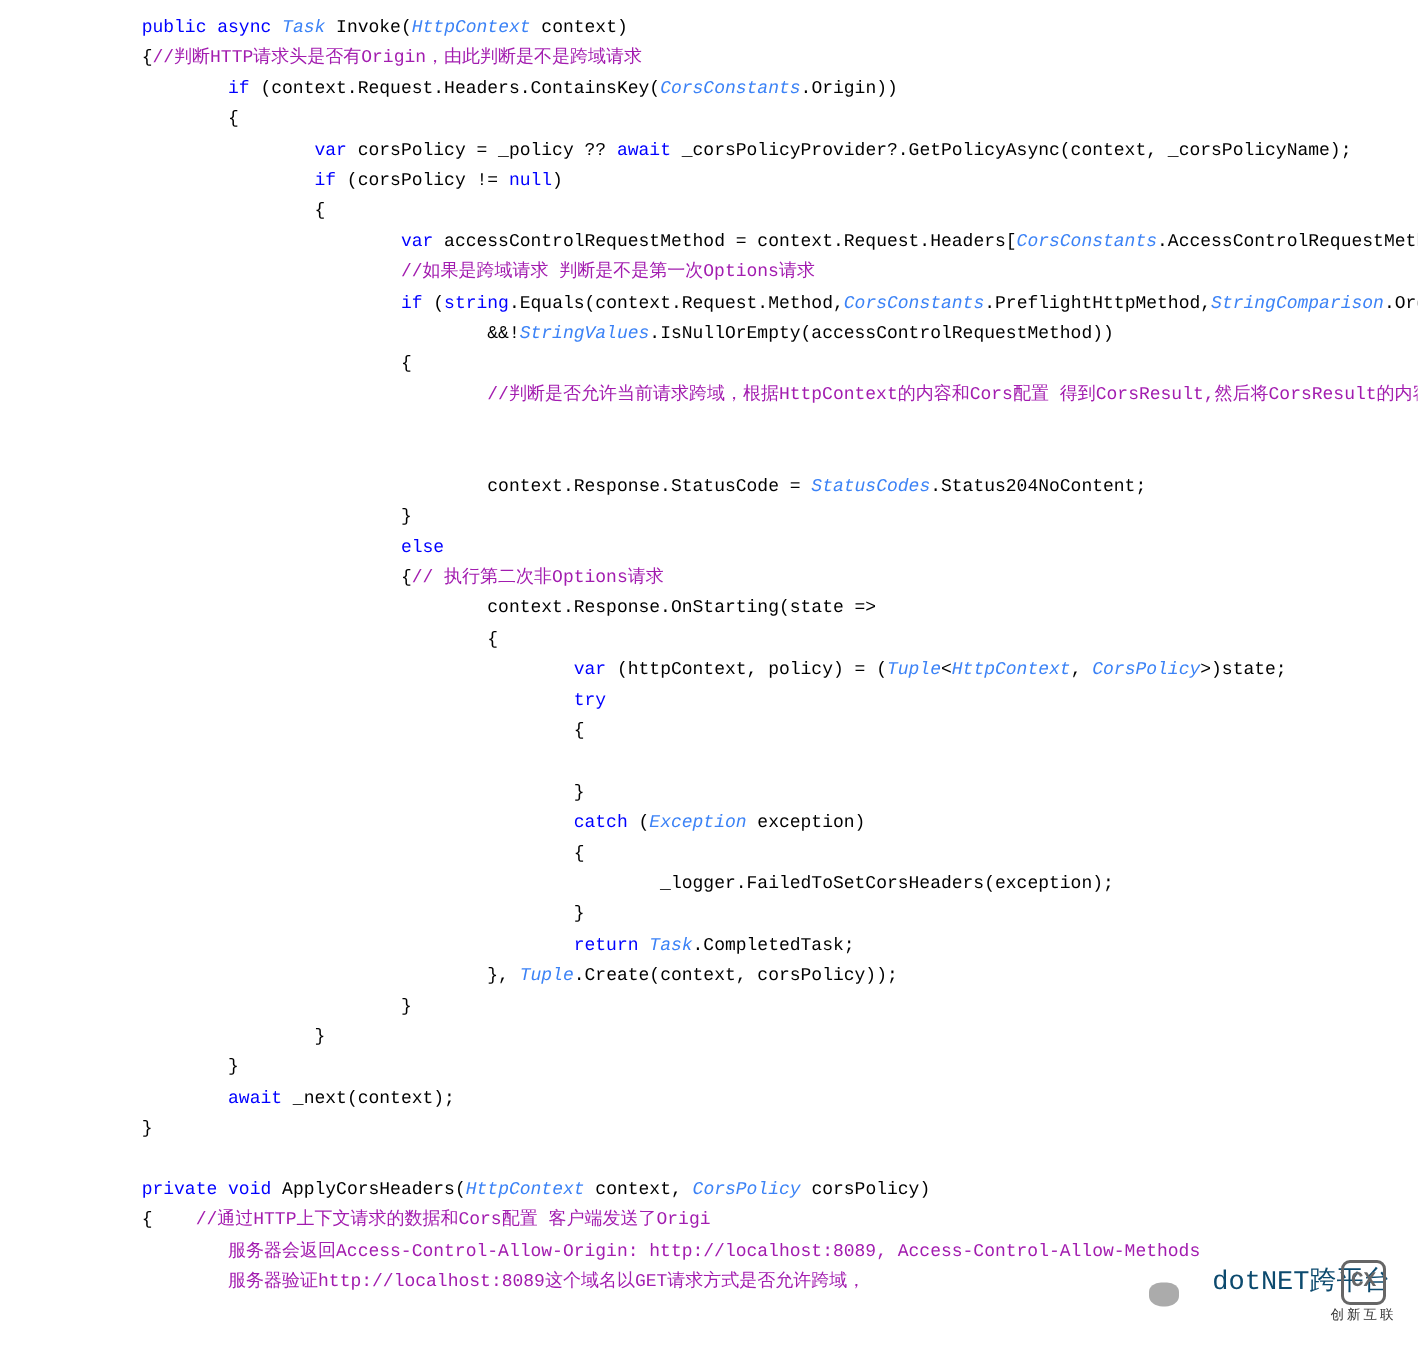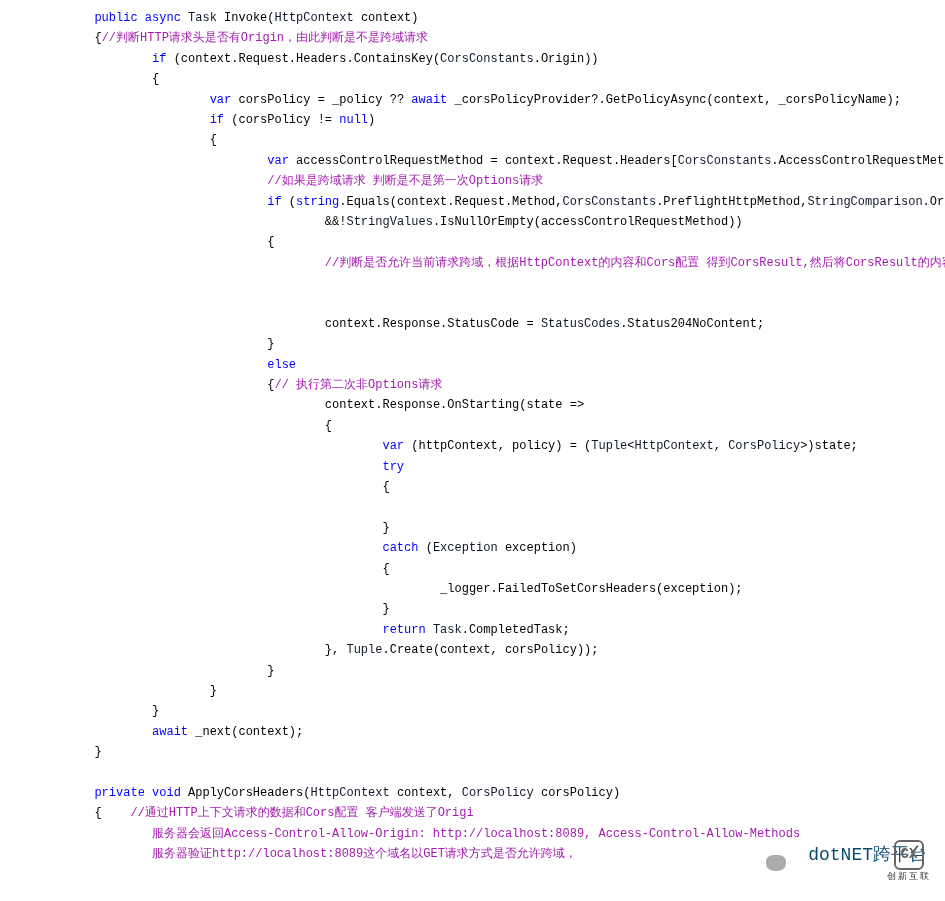--- a/index.html
+++ b/index.html
@@ -17,21 +17,21 @@
       white-space: nowrap;
       overflow-x: auto;
     }
     .code-container {
       position: relative;
     }
     .line {
       white-space: pre;
     }
     .kw { color: #0000ff; }
-    .type { color: #0f172a; }
+    .type { color: #3b82f6; font-style: italic; }
     .comment-green { color: #a21caf; margin-top: 38px; }
     .watermark {
       position: fixed;
       right: 18px;
       bottom: 30px;
       font-size: 18px;
       color: #0c4a6e;
       pointer-events: none;
       display: flex;
       align-items: flex-end;

